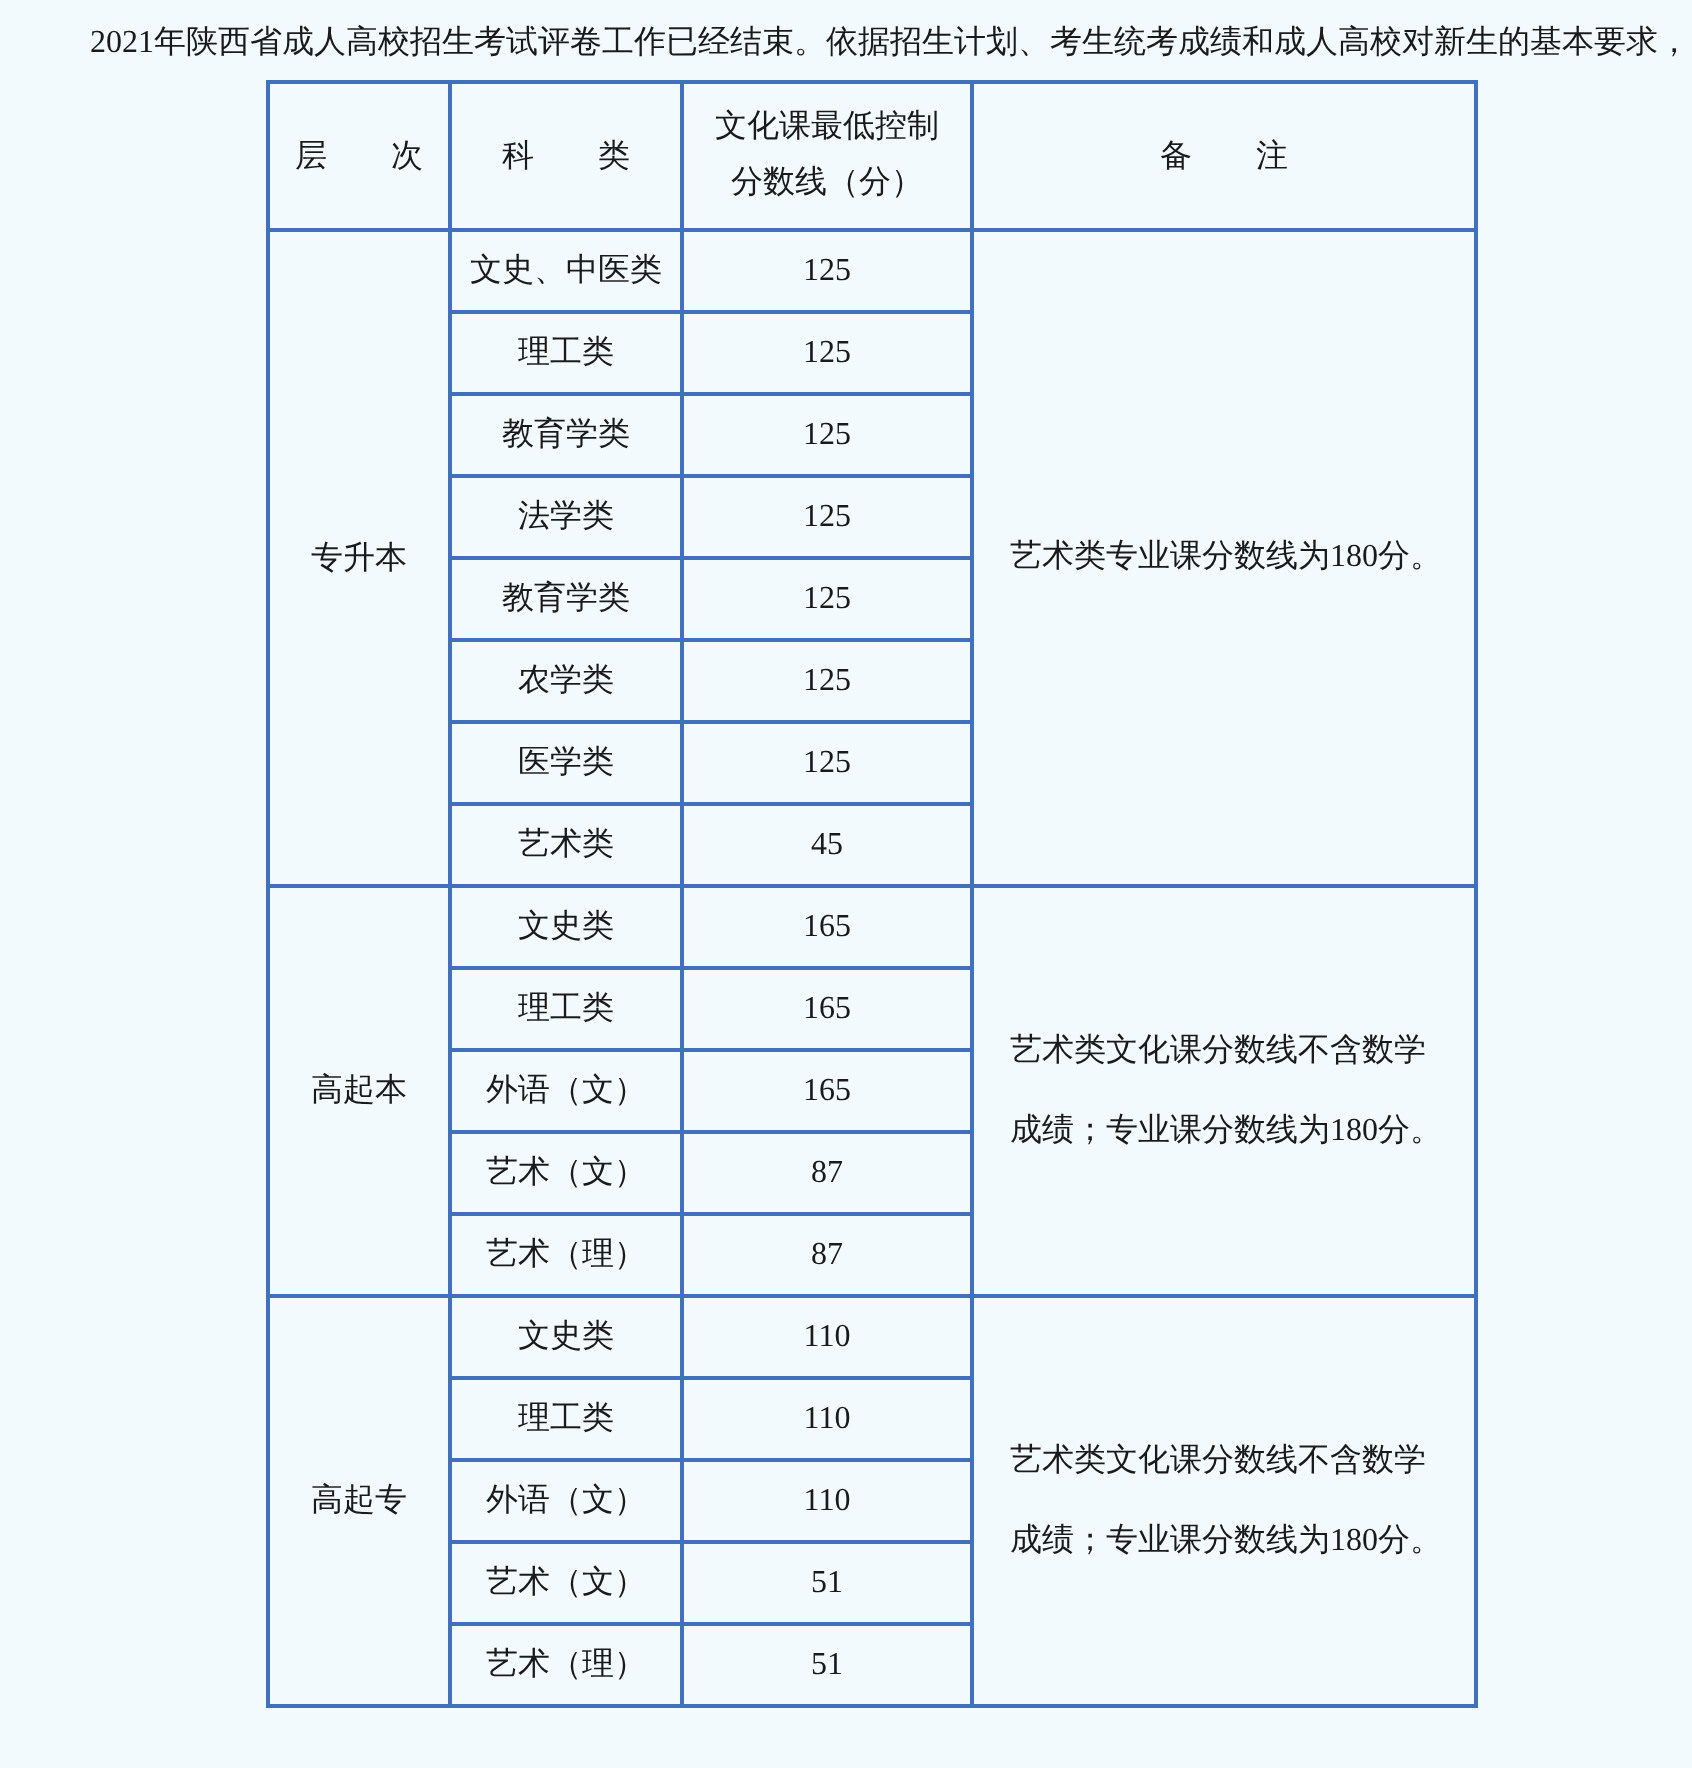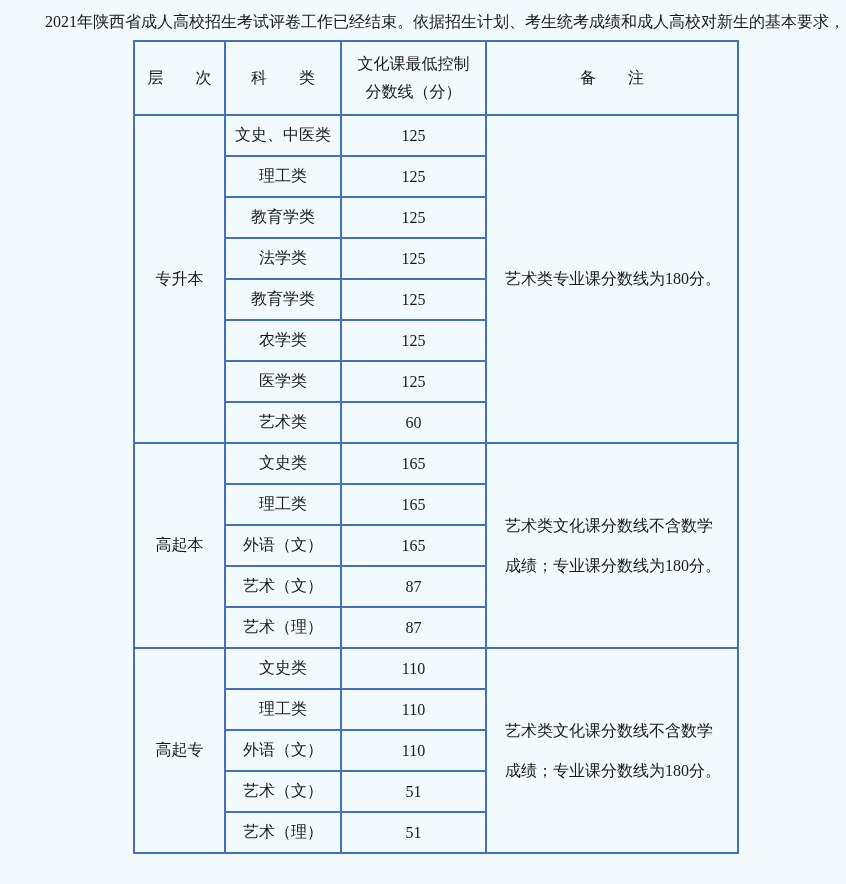--- a/index.html
+++ b/index.html
@@ -109,21 +109,21 @@
     <tr class="data-row">
       <td>农学类</td>
       <td>125</td>
     </tr>
     <tr class="data-row">
       <td>医学类</td>
       <td>125</td>
     </tr>
     <tr class="data-row">
       <td>艺术类</td>
-      <td>60</td>
+      <td>45</td>
     </tr>
 
     <tr class="data-row">
       <td rowspan="5">高起本</td>
       <td>文史类</td>
       <td>165</td>
       <td rowspan="5" class="remark-cell">艺术类文化课分数线不含数学成绩；专业课分数线为180分。</td>
     </tr>
     <tr class="data-row">
       <td>理工类</td>

